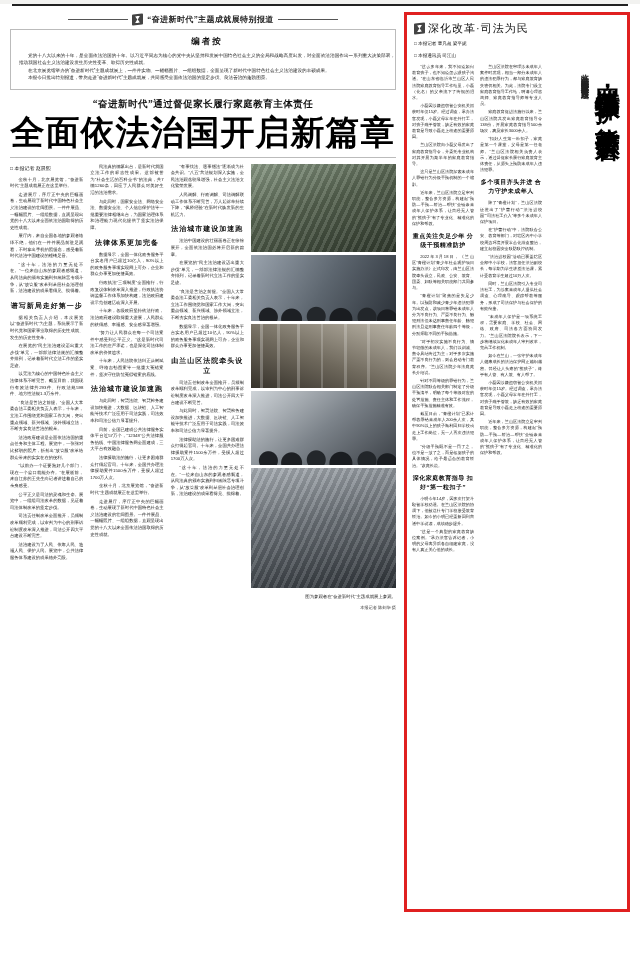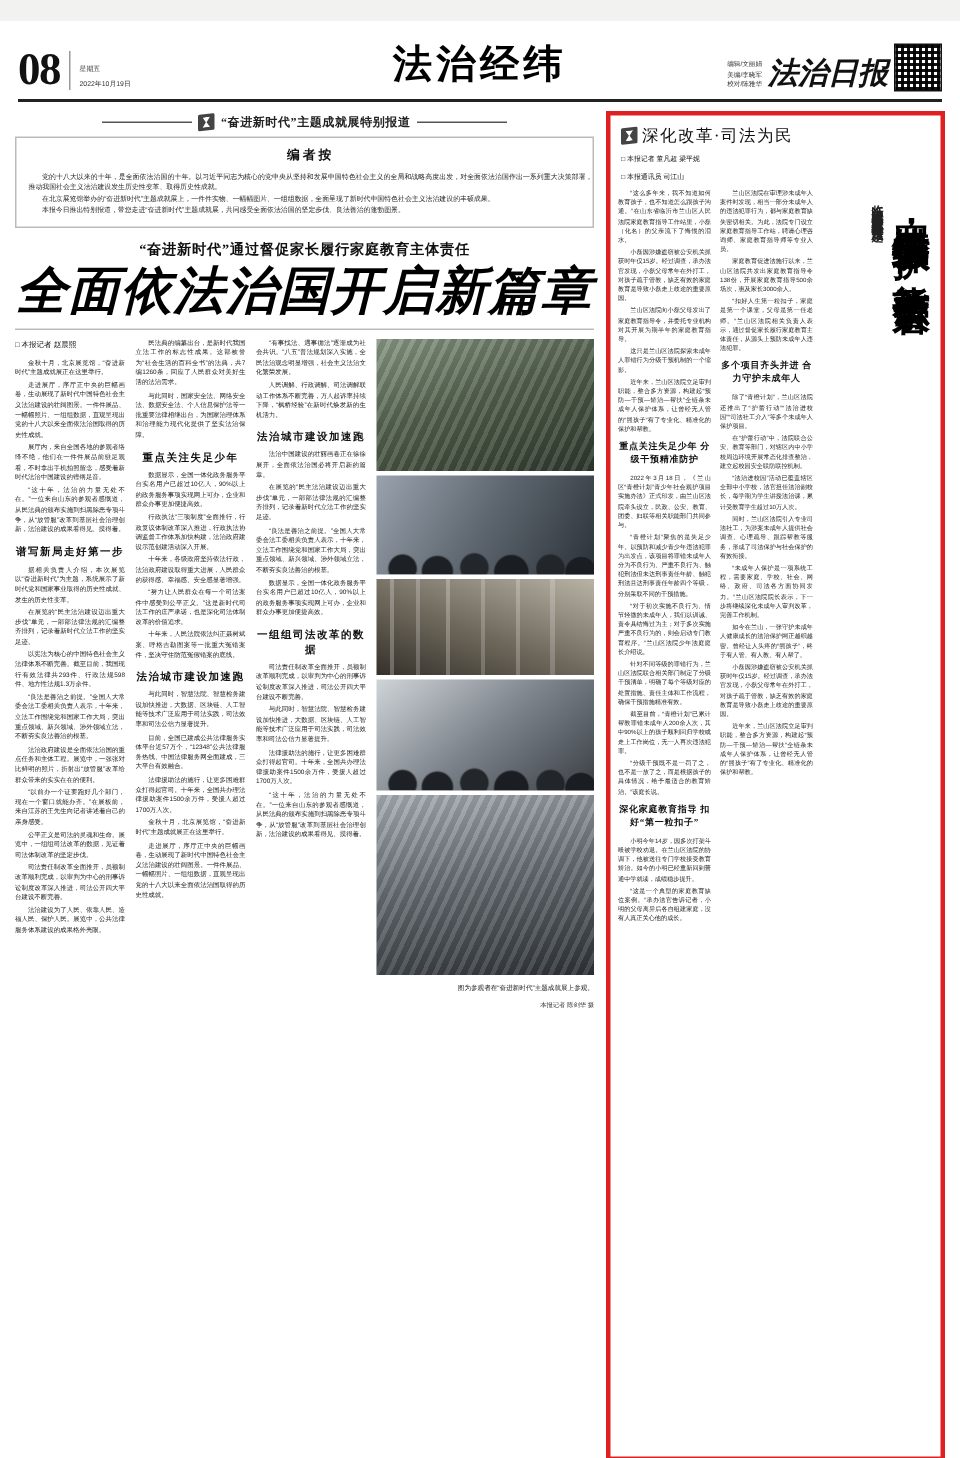--- a/index.html
+++ b/index.html
@@ -34,21 +34,21 @@
   .cube:after{content:"";position:absolute;left:3px;top:2px;width:5px;height:7px;background:#fff;clip-path:polygon(0 0,100% 0,55% 50%,100% 100%,0 100%,45% 50%);}
   .sr-text{font-size:8px;font-weight:bold;color:#222;letter-spacing:0.4px;}
 
   
   .ednote{border:1px solid #bbb;padding:6px 0 7px 8px;margin-bottom:8px;background:#fff;}
   .ednote-title{text-align:center;font-size:8.5px;font-weight:bold;letter-spacing:2px;margin-bottom:4px;color:#111;}
   .ednote-p{font-size:4.6px;line-height:7.4px;color:#222;text-align:justify;text-indent:9px;font-family:"Liberation Sans",sans-serif;}
 
   
   .shoulder{text-align:center;font-size:9.5px;font-weight:bold;color:#111;letter-spacing:0.5px;margin:6px 0 2px 0;}
-  .bigtitle{text-align:center;font-size:34px;line-height:38px;font-weight:bold;letter-spacing:1px;color:#000;font-family:"DejaVu Serif",serif;margin:0 0 6px 0;font-style:italic;}
+  .bigtitle{text-align:center;font-size:34px;line-height:38px;font-weight:bold;letter-spacing:1px;color:#000;font-family:"DejaVu Serif",serif;margin:0 0 6px 0;}
   .title-rule{height:1px;background:#bbb;margin:2px 0 6px 0;}
 
   
   .cols{display:flex;gap:7px;}
   .col{width:92px;}
   .byline{font-size:5px;line-height:9px;color:#111;margin-bottom:4px;font-family:"Liberation Sans",sans-serif;}
   .p{font-size:4.3px;line-height:6.6px;color:#222;text-align:justify;text-indent:8.6px;margin:0 0 2px 0;font-family:"Liberation Sans",sans-serif;}
   .sub{font-size:7px;font-weight:bold;text-align:center;letter-spacing:1px;color:#111;margin:6px 0 4px 0;}
 
   
@@ -83,42 +83,20 @@
   .rsub{font-size:6px;font-weight:bold;text-align:center;color:#111;line-height:9px;margin:5px 0 4px 0;letter-spacing:0.5px;}
   .vtitle-wrap{width:78px;display:flex;flex-direction:row-reverse;align-items:flex-start;padding-top:4px;}
   .vtitle{writing-mode:vertical-rl;text-orientation:upright;font-size:25px;line-height:30px;font-weight:bold;letter-spacing:2px;color:#000;font-family:"DejaVu Serif",serif;height:320px;}
   .vsub{writing-mode:vertical-rl;text-orientation:upright;font-size:8px;line-height:12px;color:#222;letter-spacing:1px;margin-right:2px;height:200px;font-weight:bold;}
 </style>
 </head>
 <body>
 
 <div class="page">
 
-  <div class="masthead">
-    <div class="folio">
-      <div class="folio-num">08</div>
-      <div class="folio-rule"></div>
-      <div>
-        <div class="folio-date">星期五</div>
-        <div class="folio-date">2022年10月19日</div>
-      </div>
-    </div>
-
-    <div class="mast-title">法治经纬</div>
-
-    <div class="mast-right">
-      <div class="credits">
-        <div>编辑/文丽娟</div>
-        <div>美编/李晓军</div>
-        <div>校对/陈雅华</div>
-      </div>
-      <div class="logo-cn">法治日报</div>
-      <div class="qr"></div>
-    </div>
-  </div>
   <div class="mast-rule"></div>
 
   <div class="body-wrap">
 
     <div class="left-zone">
 
       <div class="sr-banner">
         <div class="sr-line"></div>
         <div class="cube"></div>
         <div class="sr-text">“奋进新时代”主题成就展特别报道</div>
@@ -152,21 +130,21 @@
           <p class="p">法治政府建设是全面依法治国的重点任务和主体工程。展览中，一张张对比鲜明的照片，折射出“放管服”改革给群众带来的实实在在的便利。</p>
           <p class="p">“以前办一个证要跑好几个部门，现在一个窗口就能办齐。”在展板前，来自江苏的王先生向记者讲述着自己的亲身感受。</p>
           <p class="p">公平正义是司法的灵魂和生命。展览中，一组组司法改革的数据，见证着司法体制改革的坚定步伐。</p>
           <p class="p">司法责任制改革全面推开，员额制改革顺利完成，以审判为中心的刑事诉讼制度改革深入推进，司法公开四大平台建设不断完善。</p>
           <p class="p">法治建设为了人民、依靠人民、造福人民、保护人民。展览中，公共法律服务体系建设的成果格外亮眼。</p>
         </div>
 
         <div class="col">
           <p class="p">民法典的编纂出台，是新时代我国立法工作的标志性成果。这部被誉为“社会生活的百科全书”的法典，共7编1260条，回应了人民群众对美好生活的法治需求。</p>
           <p class="p">与此同时，国家安全法、网络安全法、数据安全法、个人信息保护法等一批重要法律相继出台，为国家治理体系和治理能力现代化提供了坚实法治保障。</p>
-          <div class="sub">重点关注失足少年</div>
+          <div class="sub">法律体系更加完备</div>
           <p class="p">数据显示，全国一体化政务服务平台实名用户已超过10亿人，90%以上的政务服务事项实现网上可办，企业和群众办事更加便捷高效。</p>
           <p class="p">行政执法“三项制度”全面推行，行政复议体制改革深入推进，行政执法协调监督工作体系加快构建，法治政府建设示范创建活动深入开展。</p>
           <p class="p">十年来，各级政府坚持依法行政，法治政府建设取得重大进展，人民群众的获得感、幸福感、安全感显著增强。</p>
           <p class="p">“努力让人民群众在每一个司法案件中感受到公平正义。”这是新时代司法工作的庄严承诺，也是深化司法体制改革的价值追求。</p>
           <p class="p">十年来，人民法院依法纠正聂树斌案、呼格吉勒图案等一批重大冤错案件，坚决守住防范冤假错案的底线。</p>
           <div class="sub">法治城市建设加速跑</div>
           <p class="p">与此同时，智慧法院、智慧检务建设加快推进，大数据、区块链、人工智能等技术广泛应用于司法实践，司法效率和司法公信力显著提升。</p>
           <p class="p">目前，全国已建成公共法律服务实体平台近57万个，“12348”公共法律服务热线、中国法律服务网全面建成，三大平台有效融合。</p>
           <p class="p">法律援助法的施行，让更多困难群众打得起官司。十年来，全国共办理法律援助案件1500余万件，受援人超过1700万人次。</p>
           <p class="p">金秋十月，北京展览馆，“奋进新时代”主题成就展正在这里举行。</p>
@@ -174,21 +152,21 @@
         </div>
 
         <div class="col">
           <p class="p">“有事找法、遇事循法”逐渐成为社会共识。“八五”普法规划深入实施，全民法治观念明显增强，社会主义法治文化繁荣发展。</p>
           <p class="p">人民调解、行政调解、司法调解联动工作体系不断完善，万人起诉率持续下降，“枫桥经验”在新时代焕发新的生机活力。</p>
           <div class="sub">法治城市建设加速跑</div>
           <p class="p">法治中国建设的壮丽画卷正在徐徐展开，全面依法治国必将开启新的篇章。</p>
           <p class="p">在展览的“民主法治建设迈出重大步伐”单元，一部部法律法规的汇编整齐排列，记录着新时代立法工作的坚实足迹。</p>
           <p class="p">“良法是善治之前提。”全国人大常委会法工委相关负责人表示，十年来，立法工作围绕党和国家工作大局，突出重点领域、新兴领域、涉外领域立法，不断夯实良法善治的根基。</p>
           <p class="p">数据显示，全国一体化政务服务平台实名用户已超过10亿人，90%以上的政务服务事项实现网上可办，企业和群众办事更加便捷高效。</p>
-          <div class="sub">一组组司法改革的数据</div>
+          <div class="sub">由兰山区法院牵头设立</div>
           <p class="p">司法责任制改革全面推开，员额制改革顺利完成，以审判为中心的刑事诉讼制度改革深入推进，司法公开四大平台建设不断完善。</p>
           <p class="p">与此同时，智慧法院、智慧检务建设加快推进，大数据、区块链、人工智能等技术广泛应用于司法实践，司法效率和司法公信力显著提升。</p>
           <p class="p">法律援助法的施行，让更多困难群众打得起官司。十年来，全国共办理法律援助案件1500余万件，受援人超过1700万人次。</p>
           <p class="p">“这十年，法治的力量无处不在。”一位来自山东的参观者感慨道，从民法典的颁布实施到扫黑除恶专项斗争，从“放管服”改革到基层社会治理创新，法治建设的成果看得见、摸得着。</p>
         </div>
 
         <div class="photos">
           <div class="ph g1 ph-stripes"></div>
           <div class="ph g2 ph-crowd"></div>
           <div class="ph g3 ph-hall"></div>

